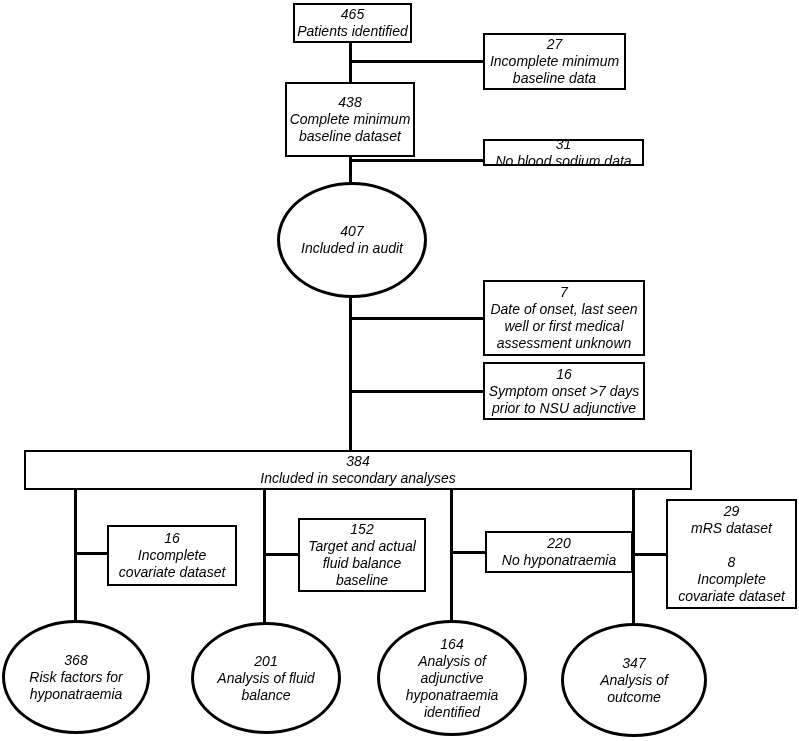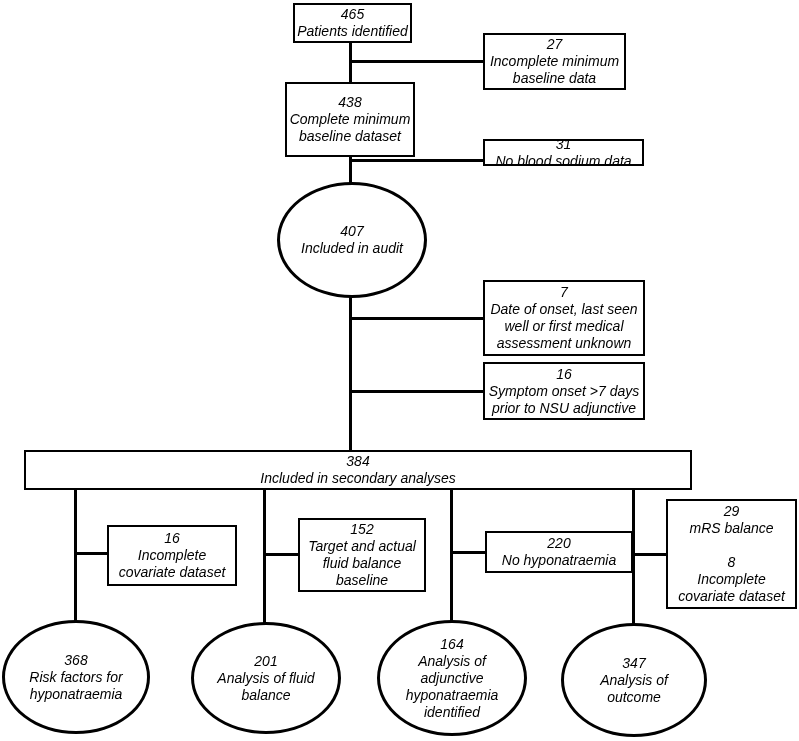--- a/index.html
+++ b/index.html
@@ -109,21 +109,21 @@
       <div class="line">Target and actual</div>
       <div class="line">fluid balance</div>
       <div class="line">baseline</div>
     </div>
     <div class="node rect" style="left: 485px; top: 531px; width: 148px; height: 42px; justify-content: center;">
       <div class="line">220</div>
       <div class="line">No hyponatraemia</div>
     </div>
     <div class="node rect" style="left: 666px; top: 499px; width: 131px; height: 110px;">
       <div class="line">29</div>
-      <div class="line">mRS balance</div>
+      <div class="line">mRS dataset</div>
       <div class="line"></div>
       <div class="line">8</div>
       <div class="line">Incomplete</div>
       <div class="line">covariate dataset</div>
     </div>
     <div class="node ellipse" style="left: 2px; top: 620px; width: 148px; height: 114px;">
       <div class="line">368</div>
       <div class="line">Risk factors for</div>
       <div class="line">hyponatraemia</div>
     </div>

